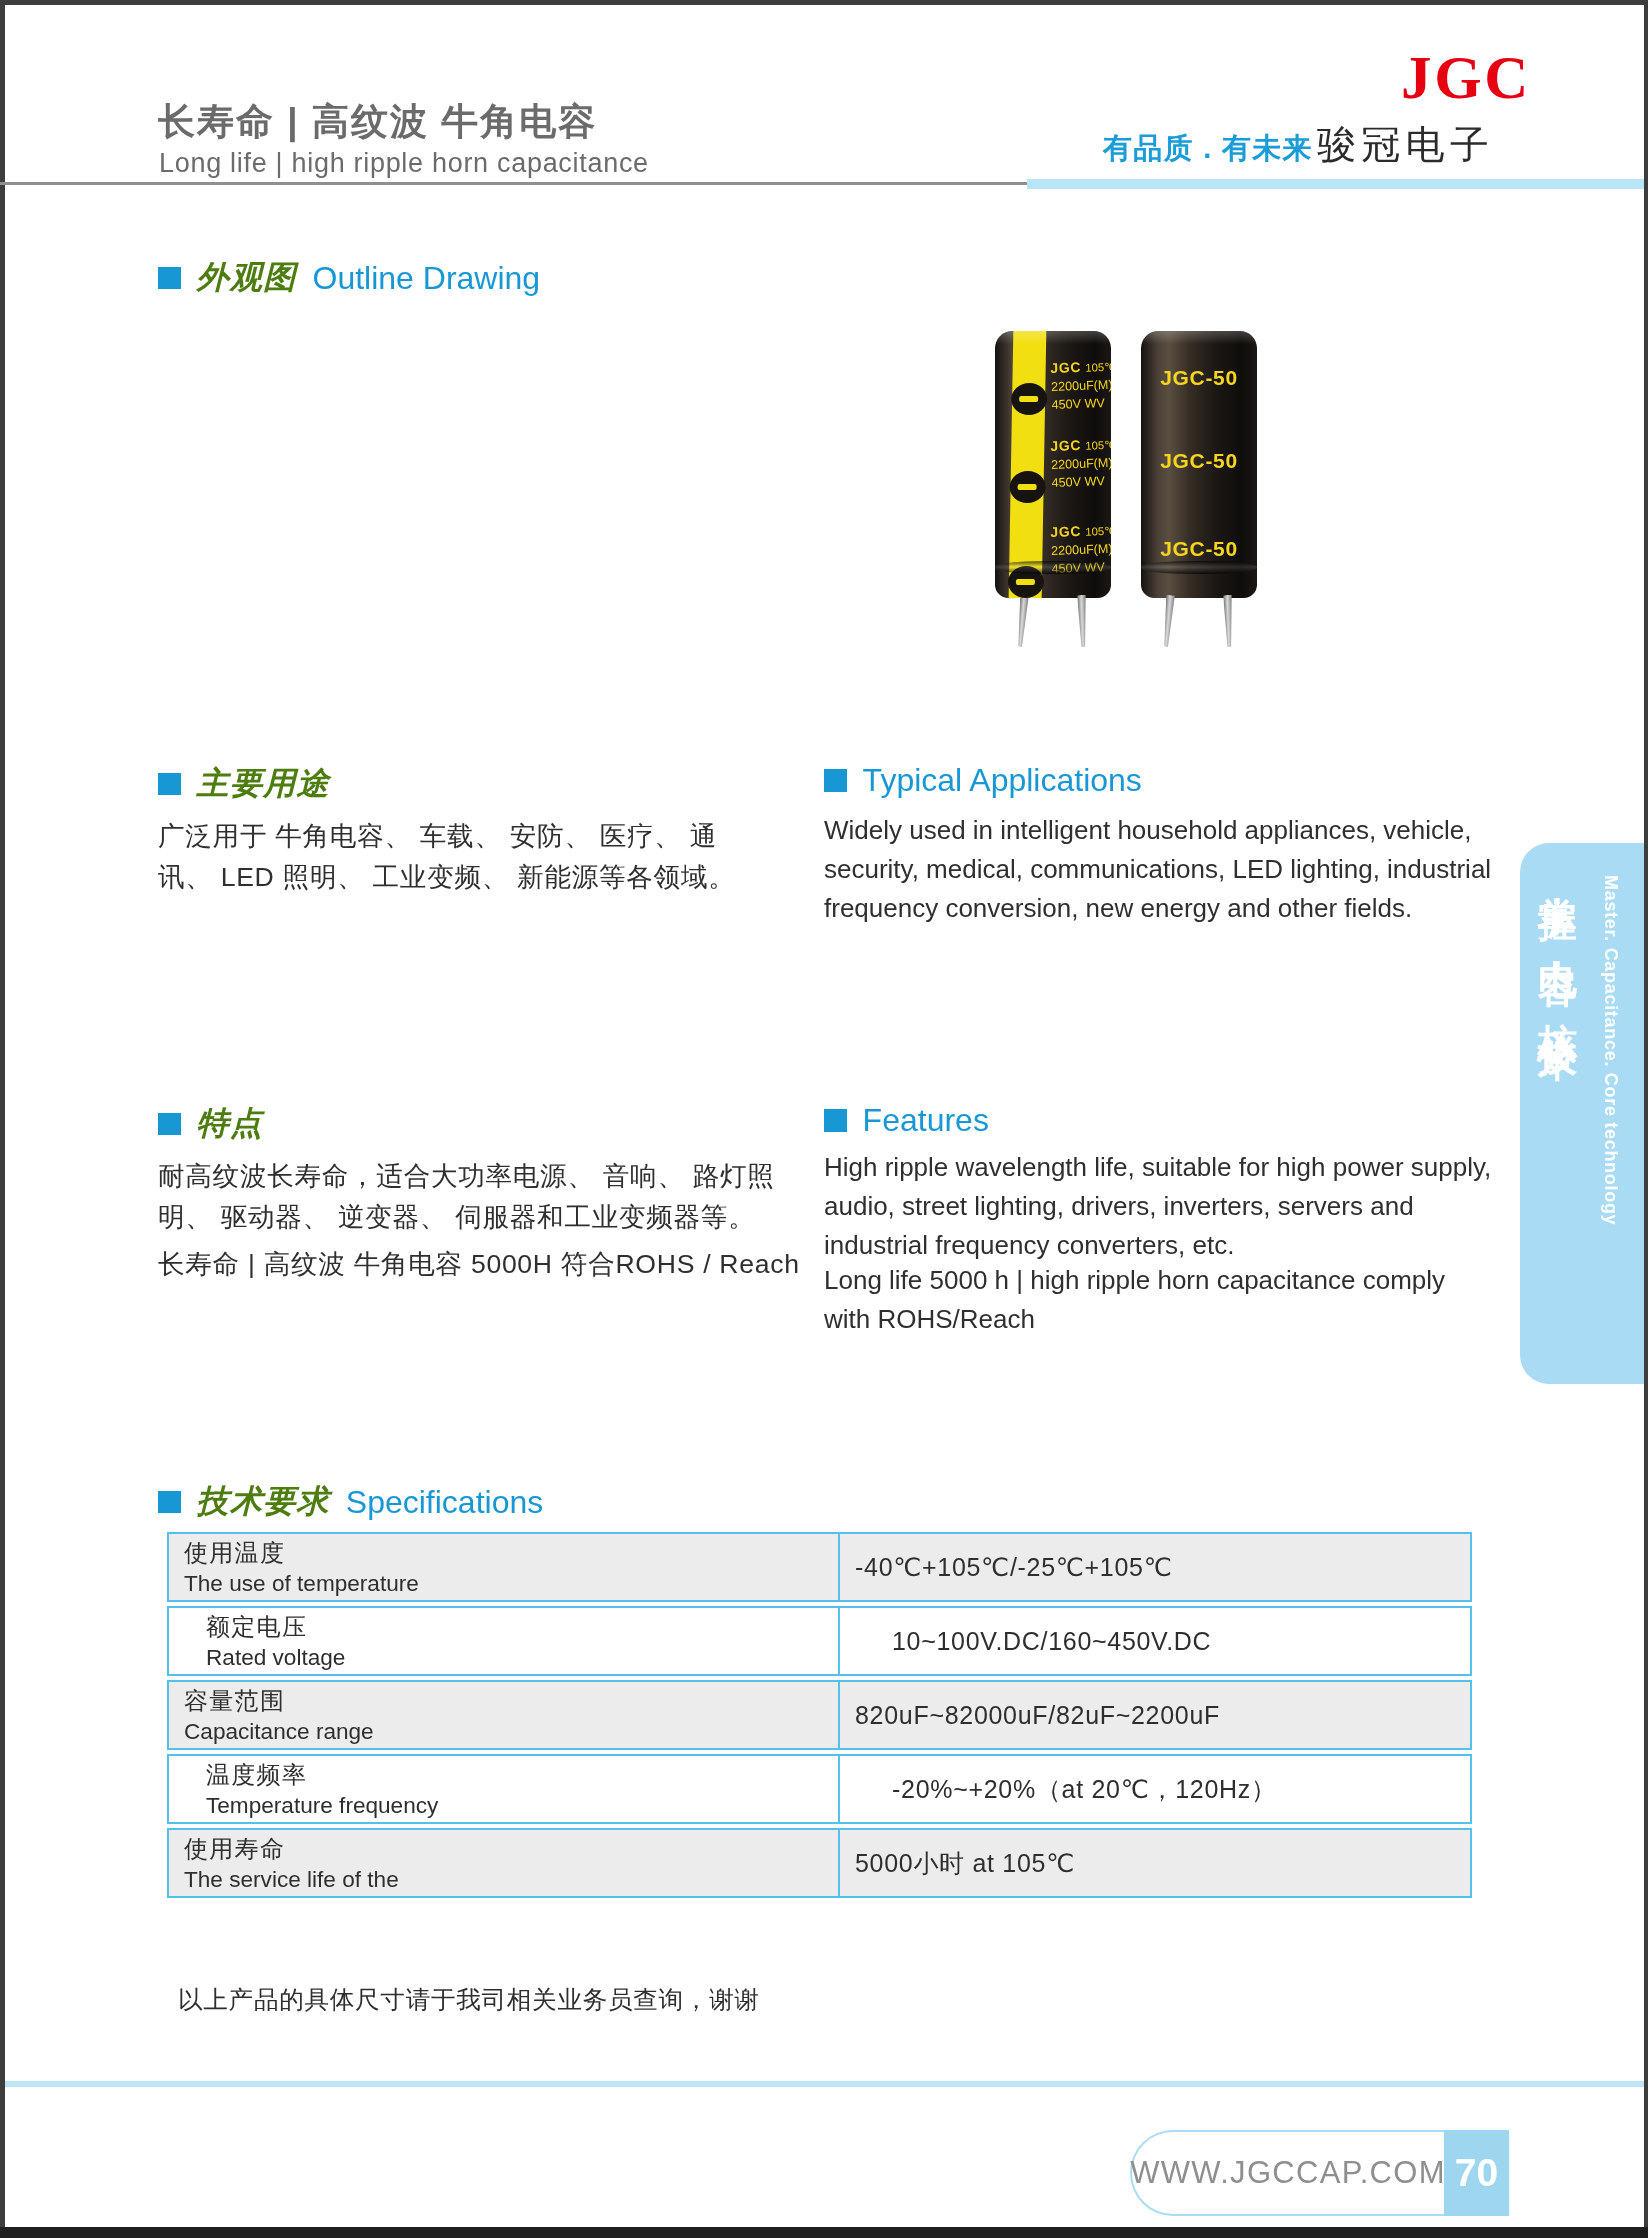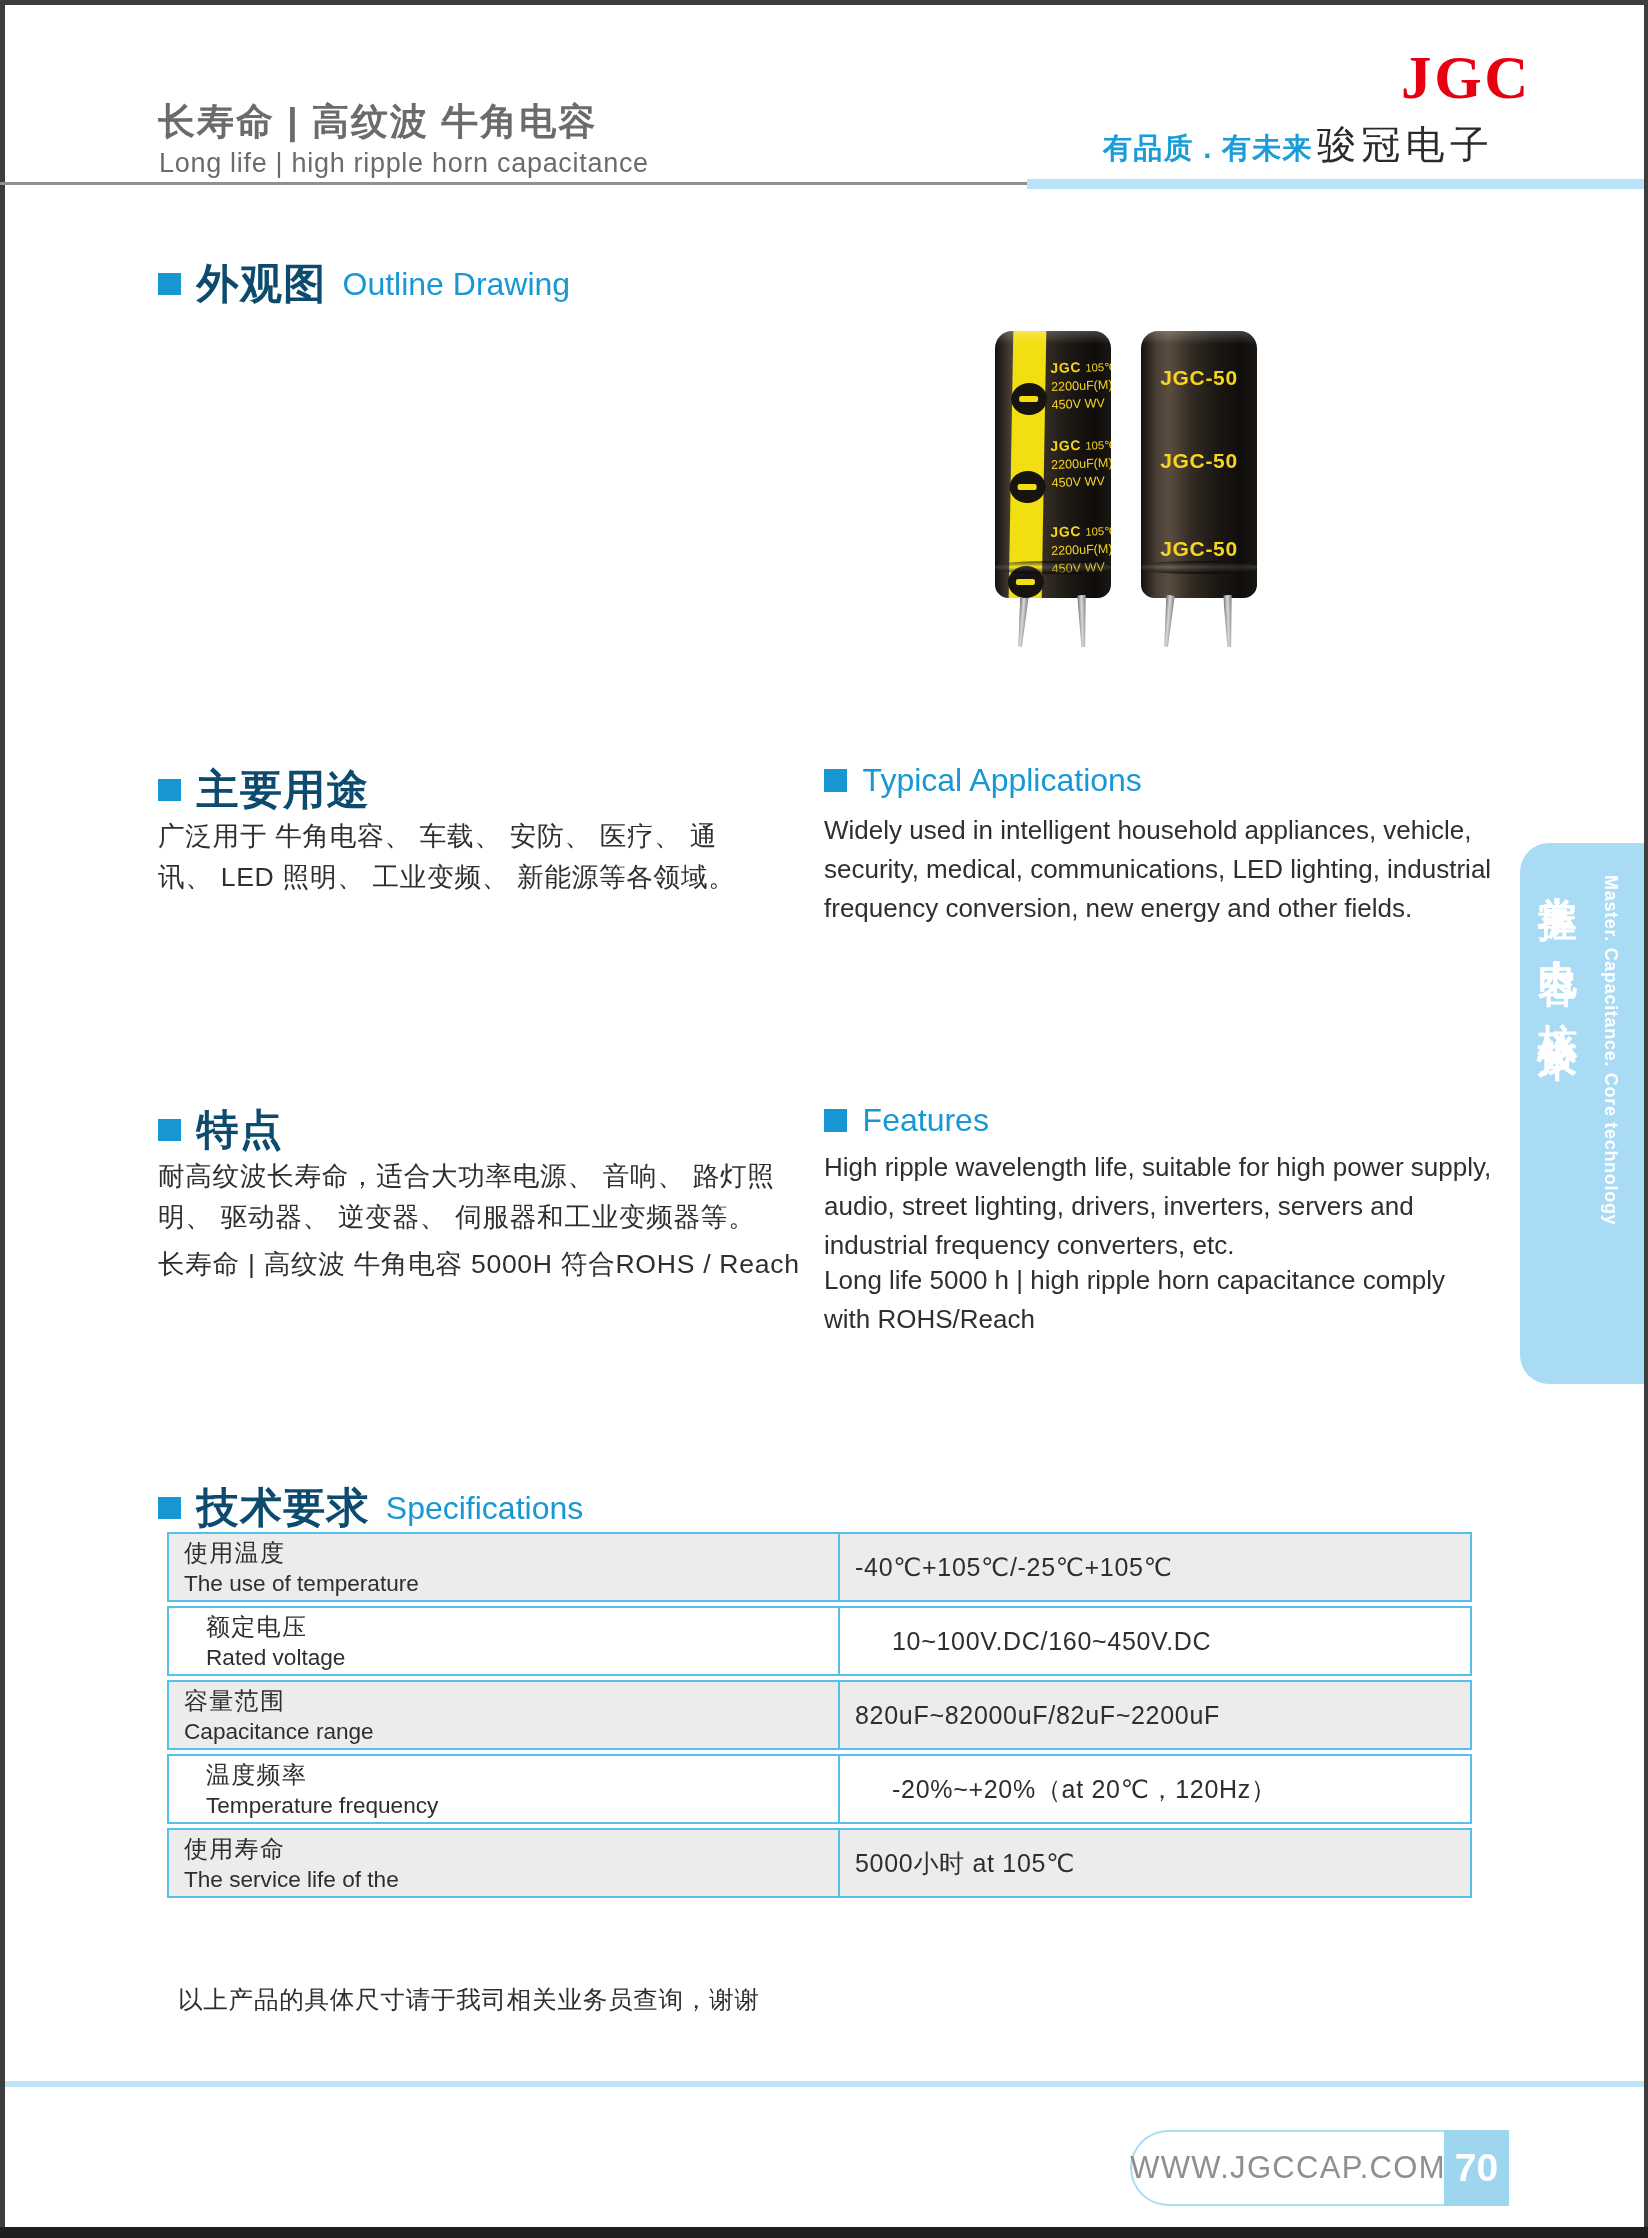--- a/index.html
+++ b/index.html
@@ -16,21 +16,21 @@
   .title-en{position:absolute;left:159px;top:148px;font-size:27px;color:#6b6b6b;letter-spacing:0.7px;}
   .brand-logo{position:absolute;left:1401px;top:43px;font-family:"Liberation Serif","DejaVu Serif",serif;font-size:61px;font-weight:bold;color:#e60012;letter-spacing:2.7px;}
   .brand-name{position:absolute;left:1317px;top:118px;font-size:39px;color:#2b2b2b;letter-spacing:5.3px;}
   .brand-slogan{position:absolute;left:1103px;top:129px;font-size:29px;font-weight:bold;color:#1a9cd8;letter-spacing:1.3px;}
   .hdr-line-gray{position:absolute;left:0;top:182px;width:1027px;height:2.7px;background:#8f8f8f;}
   .hdr-line-blue{position:absolute;left:1027px;top:179px;width:617px;height:10px;background:#b8e4f7;}
 
   
   .sec-head{position:absolute;display:flex;align-items:center;gap:16px;}
   .bullet{width:22.6px;height:22.6px;background:#1897d5;flex:0 0 auto;}
-  .head-cn{font-size:42px;font-weight:bold;color:#0c4a6e;letter-spacing:1.3px;}
+  .head-cn{font-size:32px;font-weight:bold;color:#4d7c0f;letter-spacing:1.3px;font-style:italic;}
   .head-en{font-size:32px;color:#1897d5;}
 
   
   .cap{position:absolute;width:116px;height:267px;border-radius:17.3px 17.3px 13.3px 13.3px;overflow:hidden;
        background:linear-gradient(90deg,#141110 0%,#4a4036 14%,#5a4e40 24%,#352d25 42%,#1c1814 64%,#0f0d0b 86%,#1a1714 100%);}
   .cap::before{content:'';position:absolute;left:0;right:0;top:0;height:13.3px;border-radius:17.3px 17.3px 0 0;
        background:linear-gradient(180deg,rgba(255,255,255,0.22),rgba(255,255,255,0));z-index:4;}
   .cap::after{content:'';position:absolute;left:0;right:0;bottom:24px;height:13.3px;z-index:4;
        background:linear-gradient(180deg,rgba(0,0,0,0.65),rgba(255,255,255,0.12) 46%,rgba(0,0,0,0.7));border-radius:45%;}
   .stripe{position:absolute;left:16px;top:0;bottom:0;width:33px;background:#f2df12;z-index:2;transform:skewX(-1deg);}
@@ -64,21 +64,21 @@
   .cell-label{width:653px;border-left:2px solid #55c0ea;padding-left:37px;}
   .cell-value{border-left:2px solid #55c0ea;border-right:2px solid #55c0ea;padding-left:52px;font-size:25px;color:#2e2e2e;letter-spacing:0.7px;}
   .row-gray td{background:#ececec;padding-left:15px;}
   .row-white td{background:#ffffff;}
   .lbl-cn{display:block;font-size:24px;color:#2e2e2e;letter-spacing:1.3px;}
   .lbl-en{display:block;font-size:22.6px;color:#2e2e2e;margin-top:2.7px;}
 
   
   .footer-note{position:absolute;left:178px;top:1983px;font-size:24.6px;color:#2e2e2e;letter-spacing:0.7px;}
   .footer-line{position:absolute;left:5.3px;top:2081px;width:1639px;height:6px;background:#bfe4f6;}
-  .site-pill{position:absolute;left:1130px;top:2130px;height:76px;display:flex;align-items:stretch;}
+  .site-pill{position:absolute;left:1130px;top:2130px;height:86px;display:flex;align-items:stretch;}
   .site-url{width:312px;border:2px solid #aadcf3;border-right:none;border-radius:45px 0 0 45px;
        display:flex;align-items:center;justify-content:center;font-size:31px;color:#8f8f8f;letter-spacing:1.3px;background:#ffffff;}
   .page-num{width:65px;background:#9fd6ef;display:flex;align-items:center;justify-content:center;
        font-size:39px;color:#ffffff;font-weight:bold;}
 </style>
 </head>
 <body>
 
 <div class="page">
 

